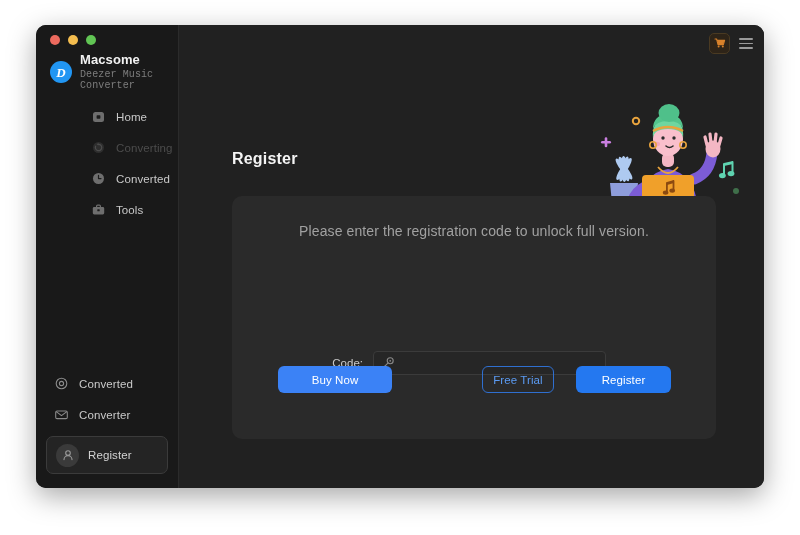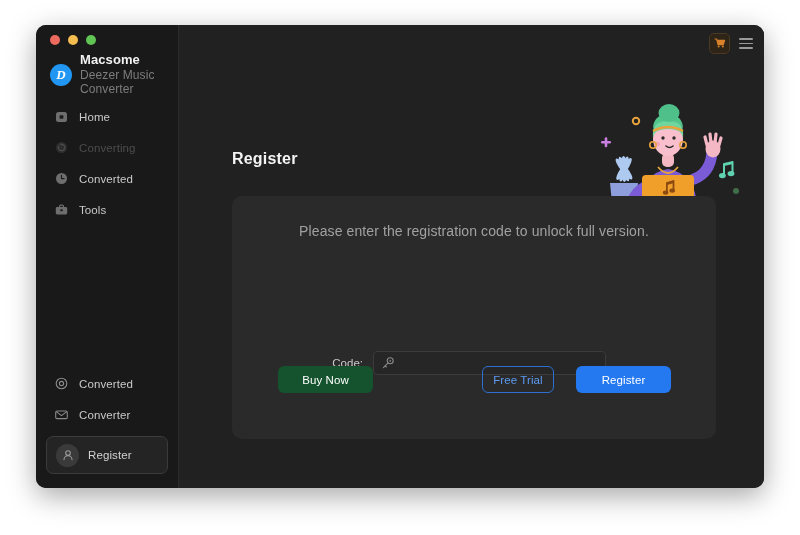--- a/index.html
+++ b/index.html
@@ -77,29 +77,31 @@
   }
   .brand-text { display: flex; flex-direction: column; line-height: 1.15; }
   .brand-name {
     color: #f2f2f2;
     font-size: 13px;
     font-weight: bold;
     letter-spacing: 0.1px;
   }
   .brand-sub {
     color: #7d7d7d;
-    font-size: 12px;
+    font-size: 10px;
     letter-spacing: 0.1px;
     margin-top: 1px;
+    font-family: Liberation Mono, monospace;
   }
 
   #nav-top {
     position: absolute;
     left: 0; top: 76px;
     width: 100%;
+    padding-left: 37px;
   }
   #nav-bottom {
     position: absolute;
     left: 0; bottom: 14px;
     width: 100%;
   }
 
   .nav-item {
     display: flex;
     align-items: center;
@@ -291,22 +293,22 @@
     justify-content: center;
     font-size: 11.5px;
     letter-spacing: 0.1px;
     cursor: pointer;
     box-sizing: border-box;
     user-select: none;
   }
   #btn-buy-now {
     left: 46px;
     top: 170px;
-    width: 95px;
-    background: #14532d;
+    width: 114px;
+    background: #3b82f6;
     color: #ffffff;
   }
   #btn-free-trial {
     left: 250px;
     top: 170px;
     width: 72px;
     background: transparent;
     border: 1px solid #2f6fd0;
     color: #5b9bf3;
   }

